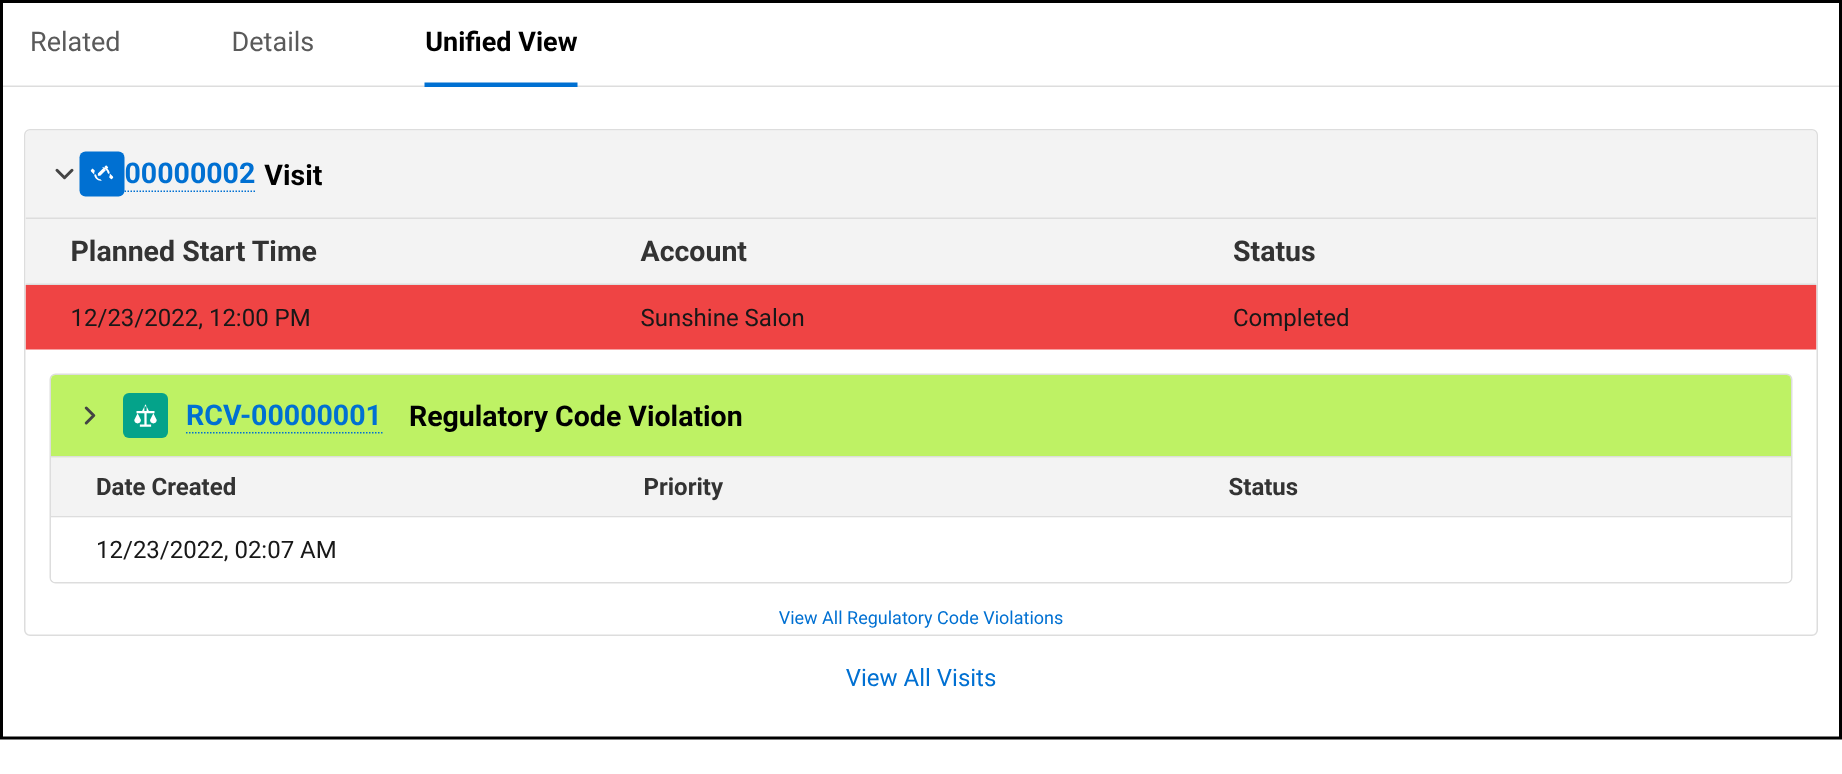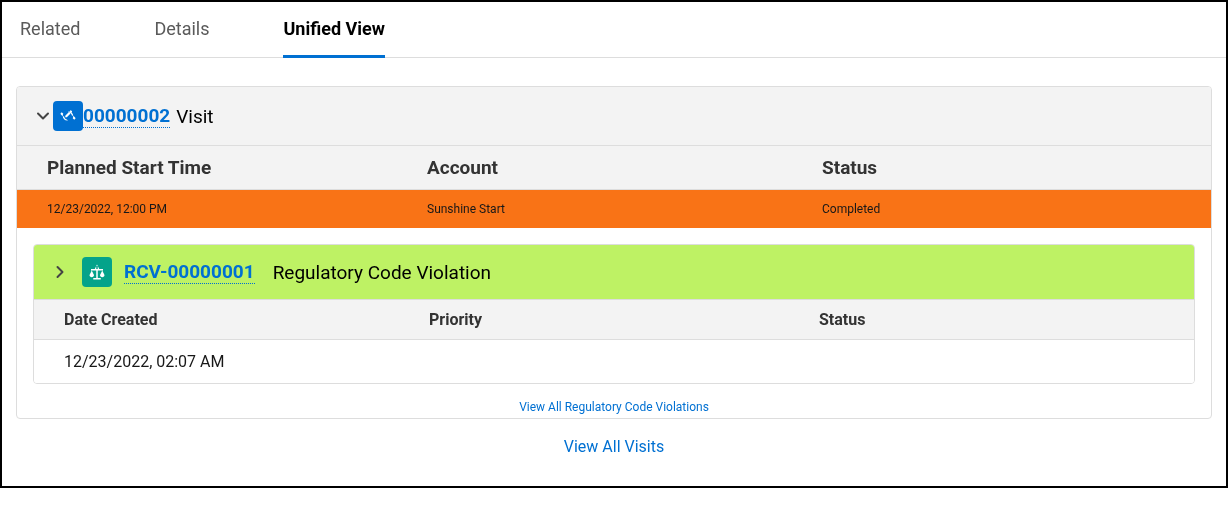--- a/index.html
+++ b/index.html
@@ -72,39 +72,39 @@
     }
     .record-link {
       color: #0070d2;
       font-weight: 700;
       font-size: 19px;
       border-bottom: 1px dotted #0070d2;
       text-decoration: none;
       cursor: pointer;
     }
     .record-type {
-      font-weight: 400;
+      font-weight: 700;
       font-size: 19px;
       color: #000;
       margin-left: 6px;
     }
     .col-header {
       background: #f3f3f3;
       display: flex;
       padding: 10px 30px;
       border-bottom: 1px solid #ddd;
       font-weight: 700;
       font-size: 19px;
       color: #333;
     }
     .col-row {
       display: flex;
       padding: 12px 30px;
-      background: #f97316;
-      font-size: 12px;
+      background: #ef4444;
+      font-size: 16px;
       color: #181818;
     }
     .col1 { width: 380px; }
     .col2 { width: 395px; }
     .col3 { flex: 1; }
     .nested {
       padding: 16px 16px 4px 16px;
     }
     .nested-card {
       border: 1px solid #ddd;
@@ -182,21 +182,21 @@
       <span class="record-type">Visit</span>
     </div>
 
     <div class="col-header">
       <div class="col1">Planned Start Time</div>
       <div class="col2">Account</div>
       <div class="col3">Status</div>
     </div>
     <div class="col-row">
       <div class="col1">12/23/2022, 12:00 PM</div>
-      <div class="col2">Sunshine Start</div>
+      <div class="col2">Sunshine Salon</div>
       <div class="col3">Completed</div>
     </div>
 
     <div class="nested">
       <div class="nested-card">
         <div class="nested-header">
           <span class="chevron">
             <svg width="16" height="16" viewBox="0 0 16 16">
                 <path d="M5.5 3l5 5-5 5" fill="none" stroke="#444" stroke-width="2" stroke-linecap="round" stroke-linejoin="round"></path>
               </svg>

